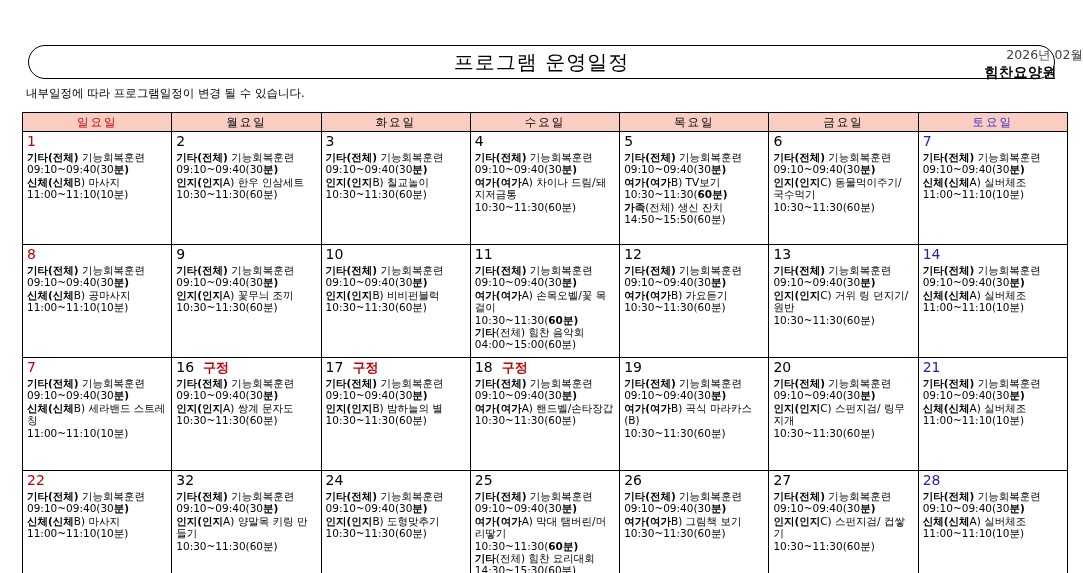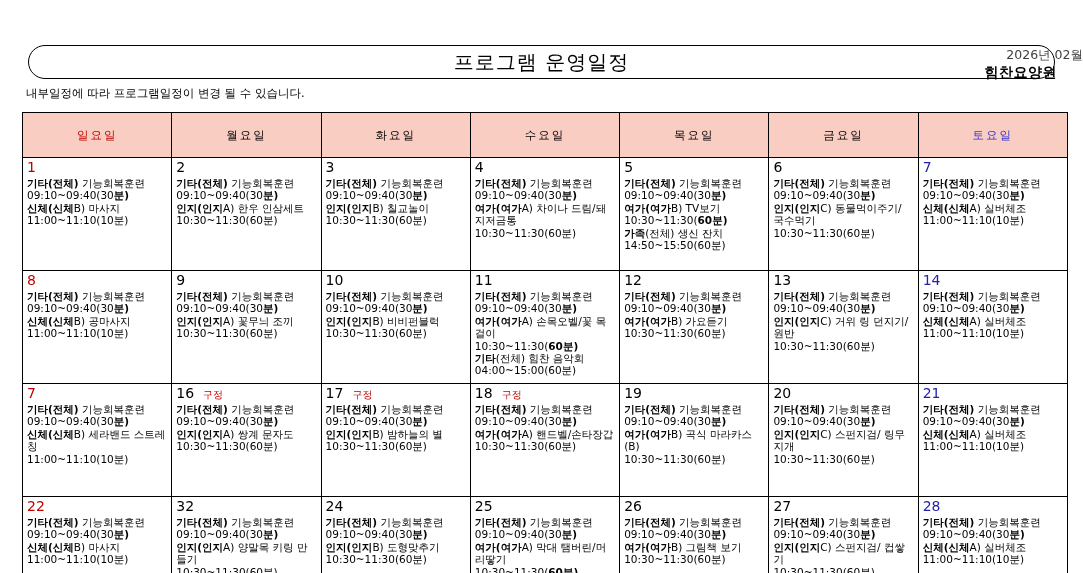--- a/index.html
+++ b/index.html
@@ -75,21 +75,21 @@
   .cal {
     position: absolute;
     left: 22px;
     top: 112px;
     width: 1046px;
     border-collapse: collapse;
     table-layout: fixed;
   }
   .cal th, .cal td {
     border: 1px solid #000;
-    padding: 13px;
+    padding: 0;
     vertical-align: top;
   }
   .cal th {
     background: #f9cdc2;
     height: 18px;
     font-size: 11.5px;
     font-weight: 400;
     text-align: center;
     letter-spacing: 2px;
     line-height: 18px;
@@ -110,24 +110,24 @@
     height: 16px;
   }
   .daynum {
     font-size: 14px;
     line-height: 14px;
     color: #000;
   }
   .daynum.sun { color: #c00000; }
   .daynum.sat { color: #2222aa; }
   .holiday {
-    font-size: 10px;
+    font-size: 13px;
     line-height: 14px;
     color: #c00000;
-    font-weight: normal;
+    font-weight: bold;
   }
   .ev {
     font-size: 10.5px;
     line-height: 12.4px;
     color: #000;
     word-break: break-all;
   }
   .ev .cat { font-weight: bold; }
   .ev .grp { font-weight: normal; }
   .ev .tm  { display: block; }

